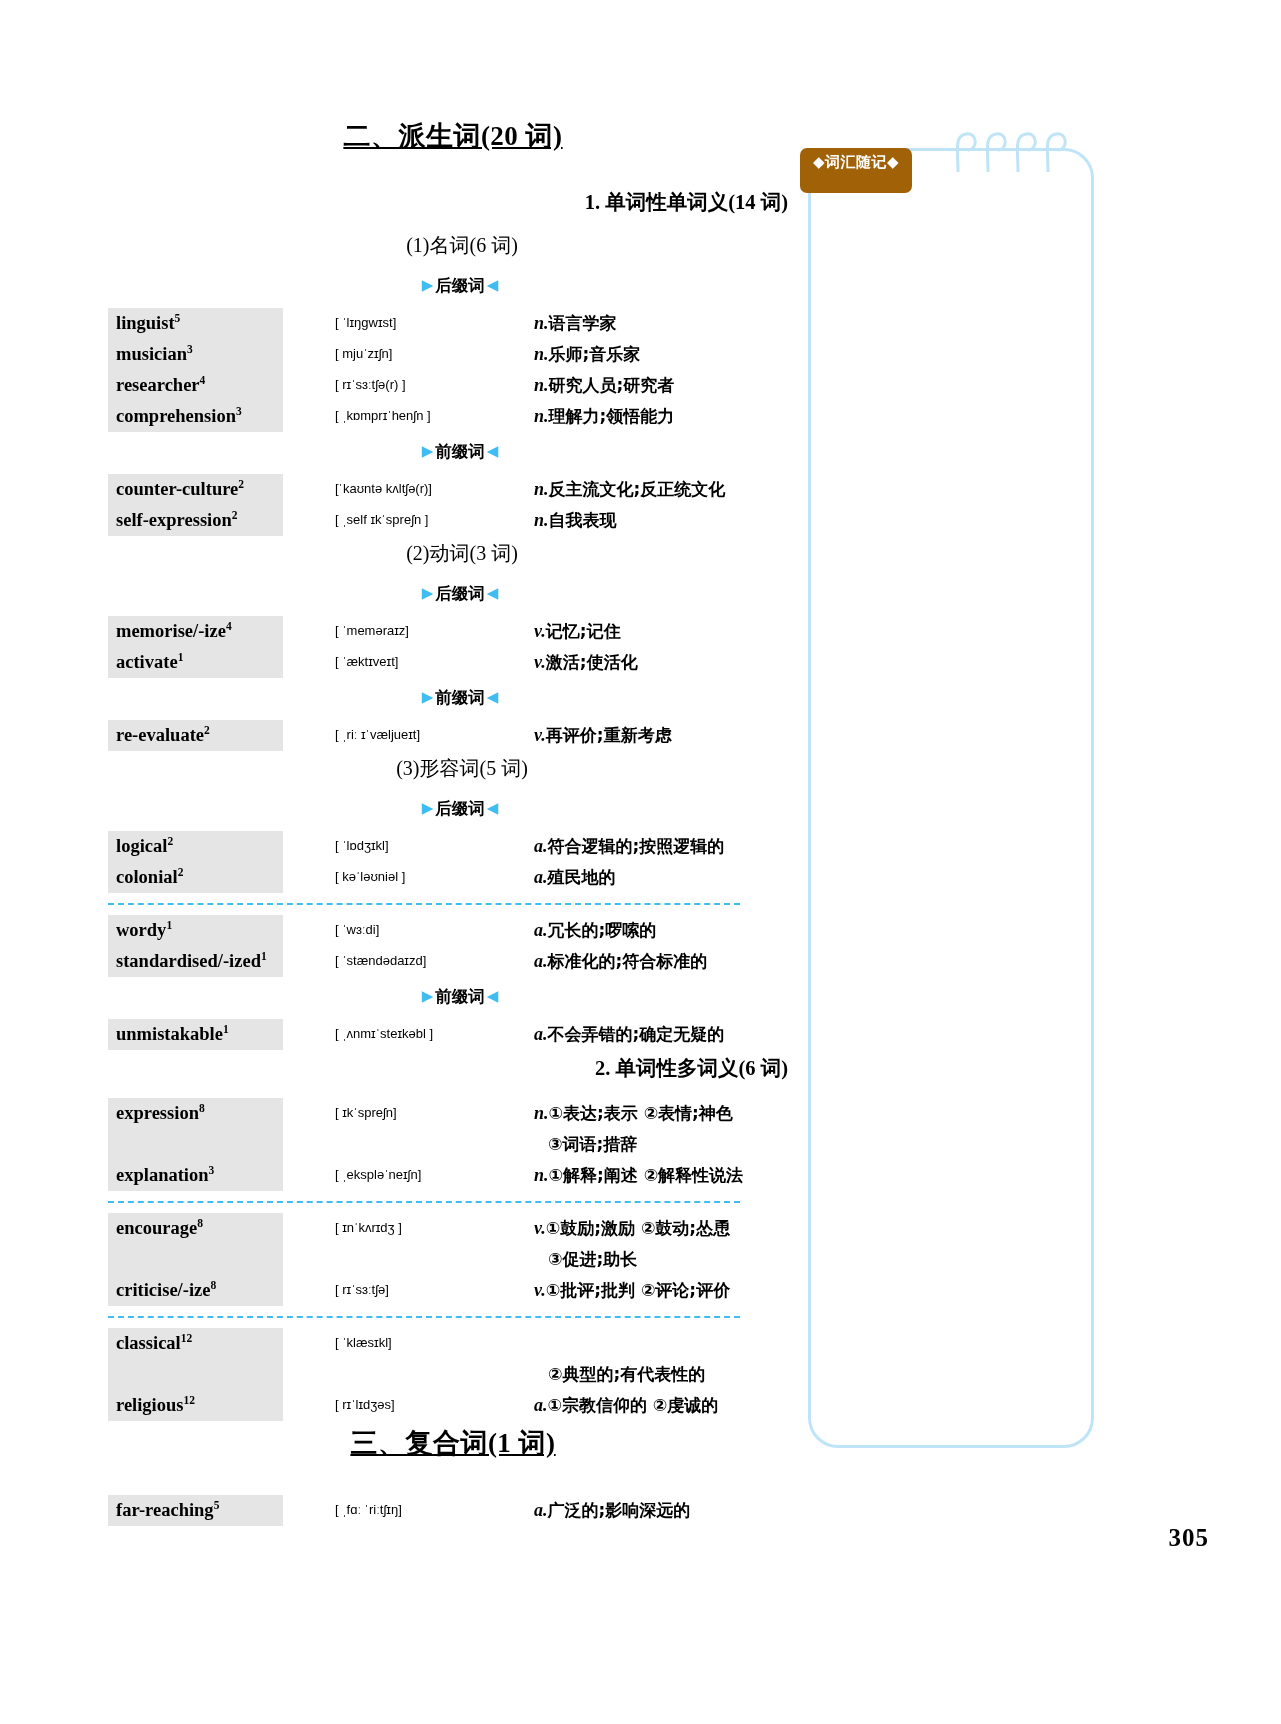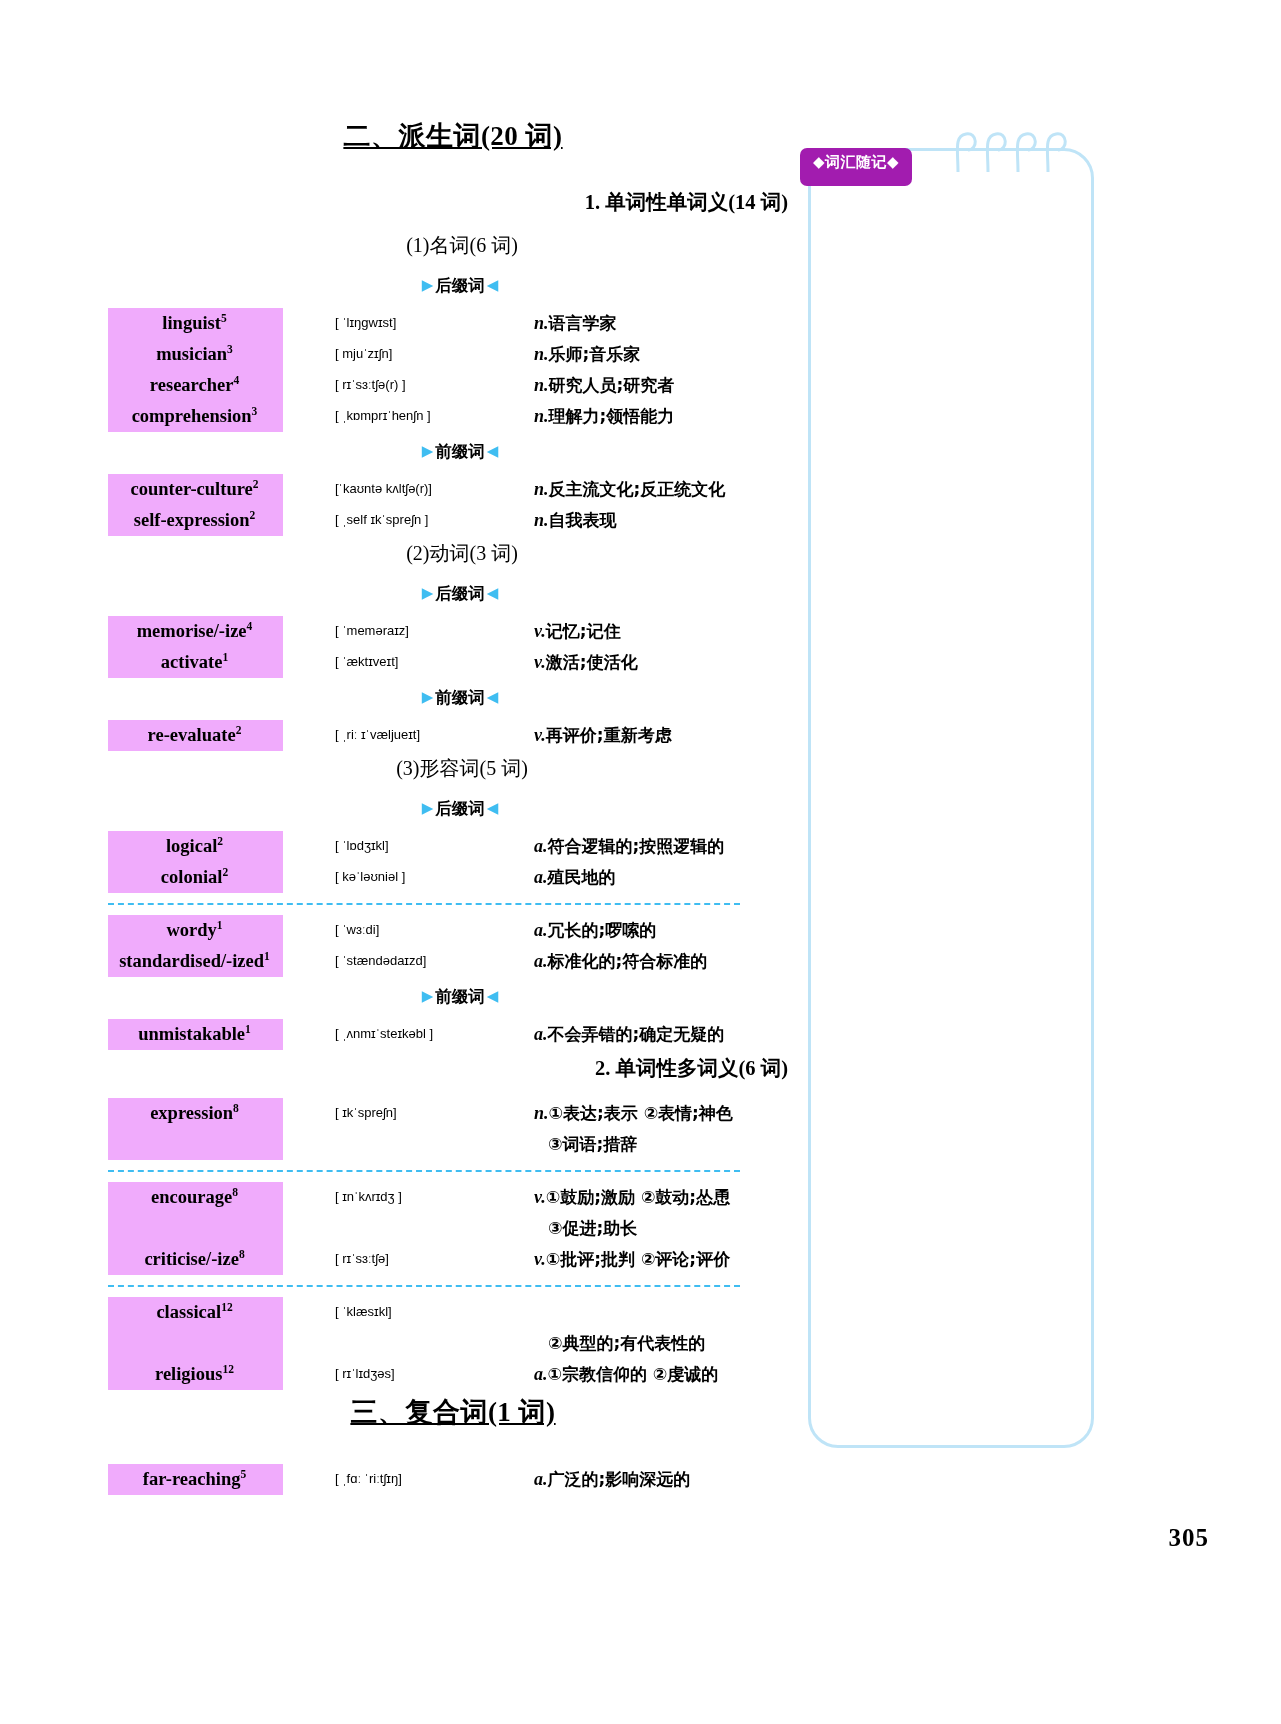--- a/index.html
+++ b/index.html
@@ -83,22 +83,22 @@
     margin: 0 0 4px 0;
   }
   .word-row {
     display: flex;
     align-items: flex-start;
     min-height: 27px;
   }
   .cell-word {
     width: 175px;
     flex: 0 0 175px;
-    background: #f0abfc;
-    text-align: center;
+    background: #e5e5e5;
+    text-align: left;
     padding: 2px 10px 3px 8px;
     box-sizing: border-box;
     font-weight: bold;
     font-size: 18.5px;
     white-space: nowrap;
     line-height: 26px;
   }
   .cell-word.blank {
     
     color: transparent;
@@ -167,26 +167,26 @@
     height: 1300px;
     border: 3px solid #bfe4f7;
     border-radius: 30px 30px 30px 30px;
     box-sizing: border-box;
     background: #ffffff;
   }
   .notes-tab {
     position: absolute;
     left: 0px;
     top: 28px;
-    background: #a21caf;
+    background: #a16207;
     color: #ffffff;
     font-family: "DejaVu Sans", sans-serif;
     font-weight: bold;
     font-size: 15px;
-    padding: 5px 13px 14px 13px;
+    padding: 5px 13px 21px 13px;
     border-radius: 7px;
     white-space: nowrap;
     z-index: 3;
     letter-spacing: 0.5px;
   }
   
   .coil {
     position: absolute;
     top: 0px;
     left: 150px;
@@ -312,20 +312,25 @@
       <div class="word-group">
         <div class="word-row">
           <div class="cell-word">expression<sup>8</sup></div>
           <div class="cell-phon">[ ɪkˈspreʃn]</div>
           <div class="cell-def"><span class="pos">n.</span><span class="zh">①表达;表示 ②表情;神色</span></div>
         </div>
         <div class="word-row">
           <div class="cell-word blank">&nbsp;</div>
           <div class="cell-phon"></div>
           <div class="cell-def cont"><span class="zh">③词语;措辞</span></div>
+        </div>
+        <div class="word-row">
+          <div class="cell-word">explanation<sup>3</sup></div>
+          <div class="cell-phon">[ ˌekspləˈneɪʃn]</div>
+          <div class="cell-def"><span class="pos">n.</span><span class="zh">①解释;阐述 ②解释性说法</span></div>
         </div>
       </div>
       <div class="dash-sep"></div>
       <div class="word-group">
         <div class="word-row">
           <div class="cell-word">encourage<sup>8</sup></div>
           <div class="cell-phon">[ ɪnˈkʌrɪdʒ ]</div>
           <div class="cell-def"><span class="pos">v.</span><span class="zh">①鼓励;激励 ②鼓动;怂恿</span></div>
         </div>
         <div class="word-row">

